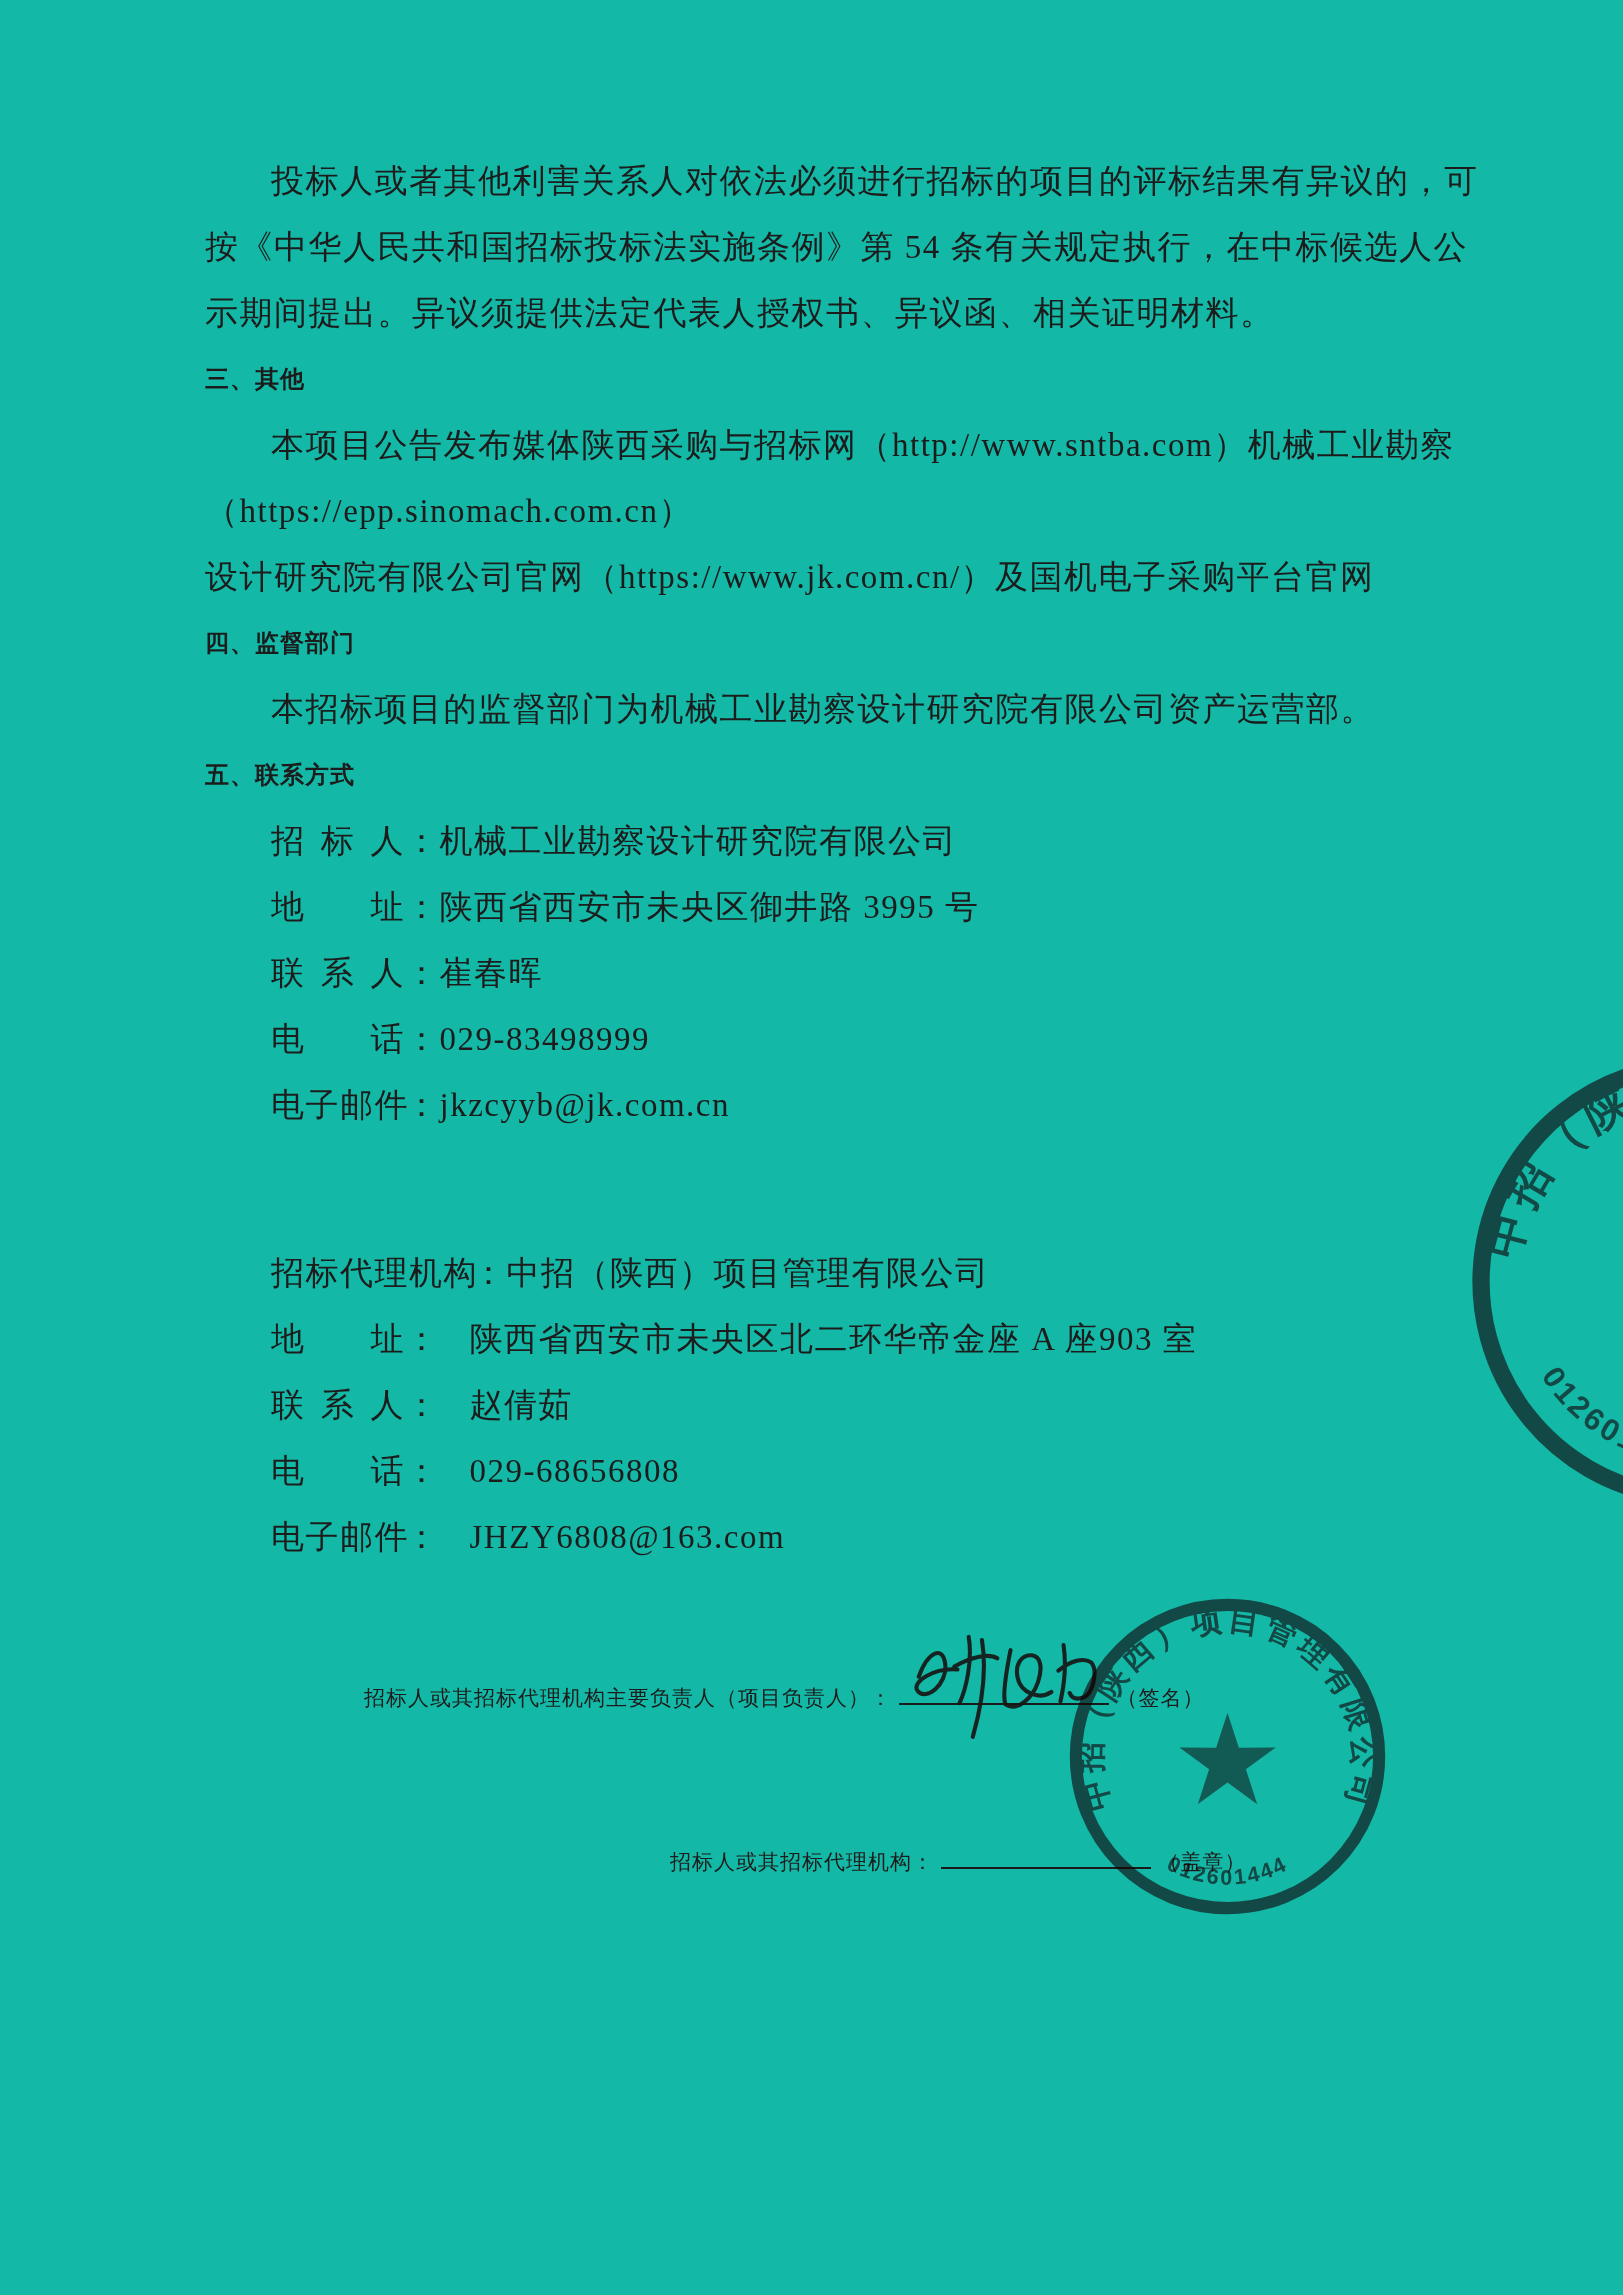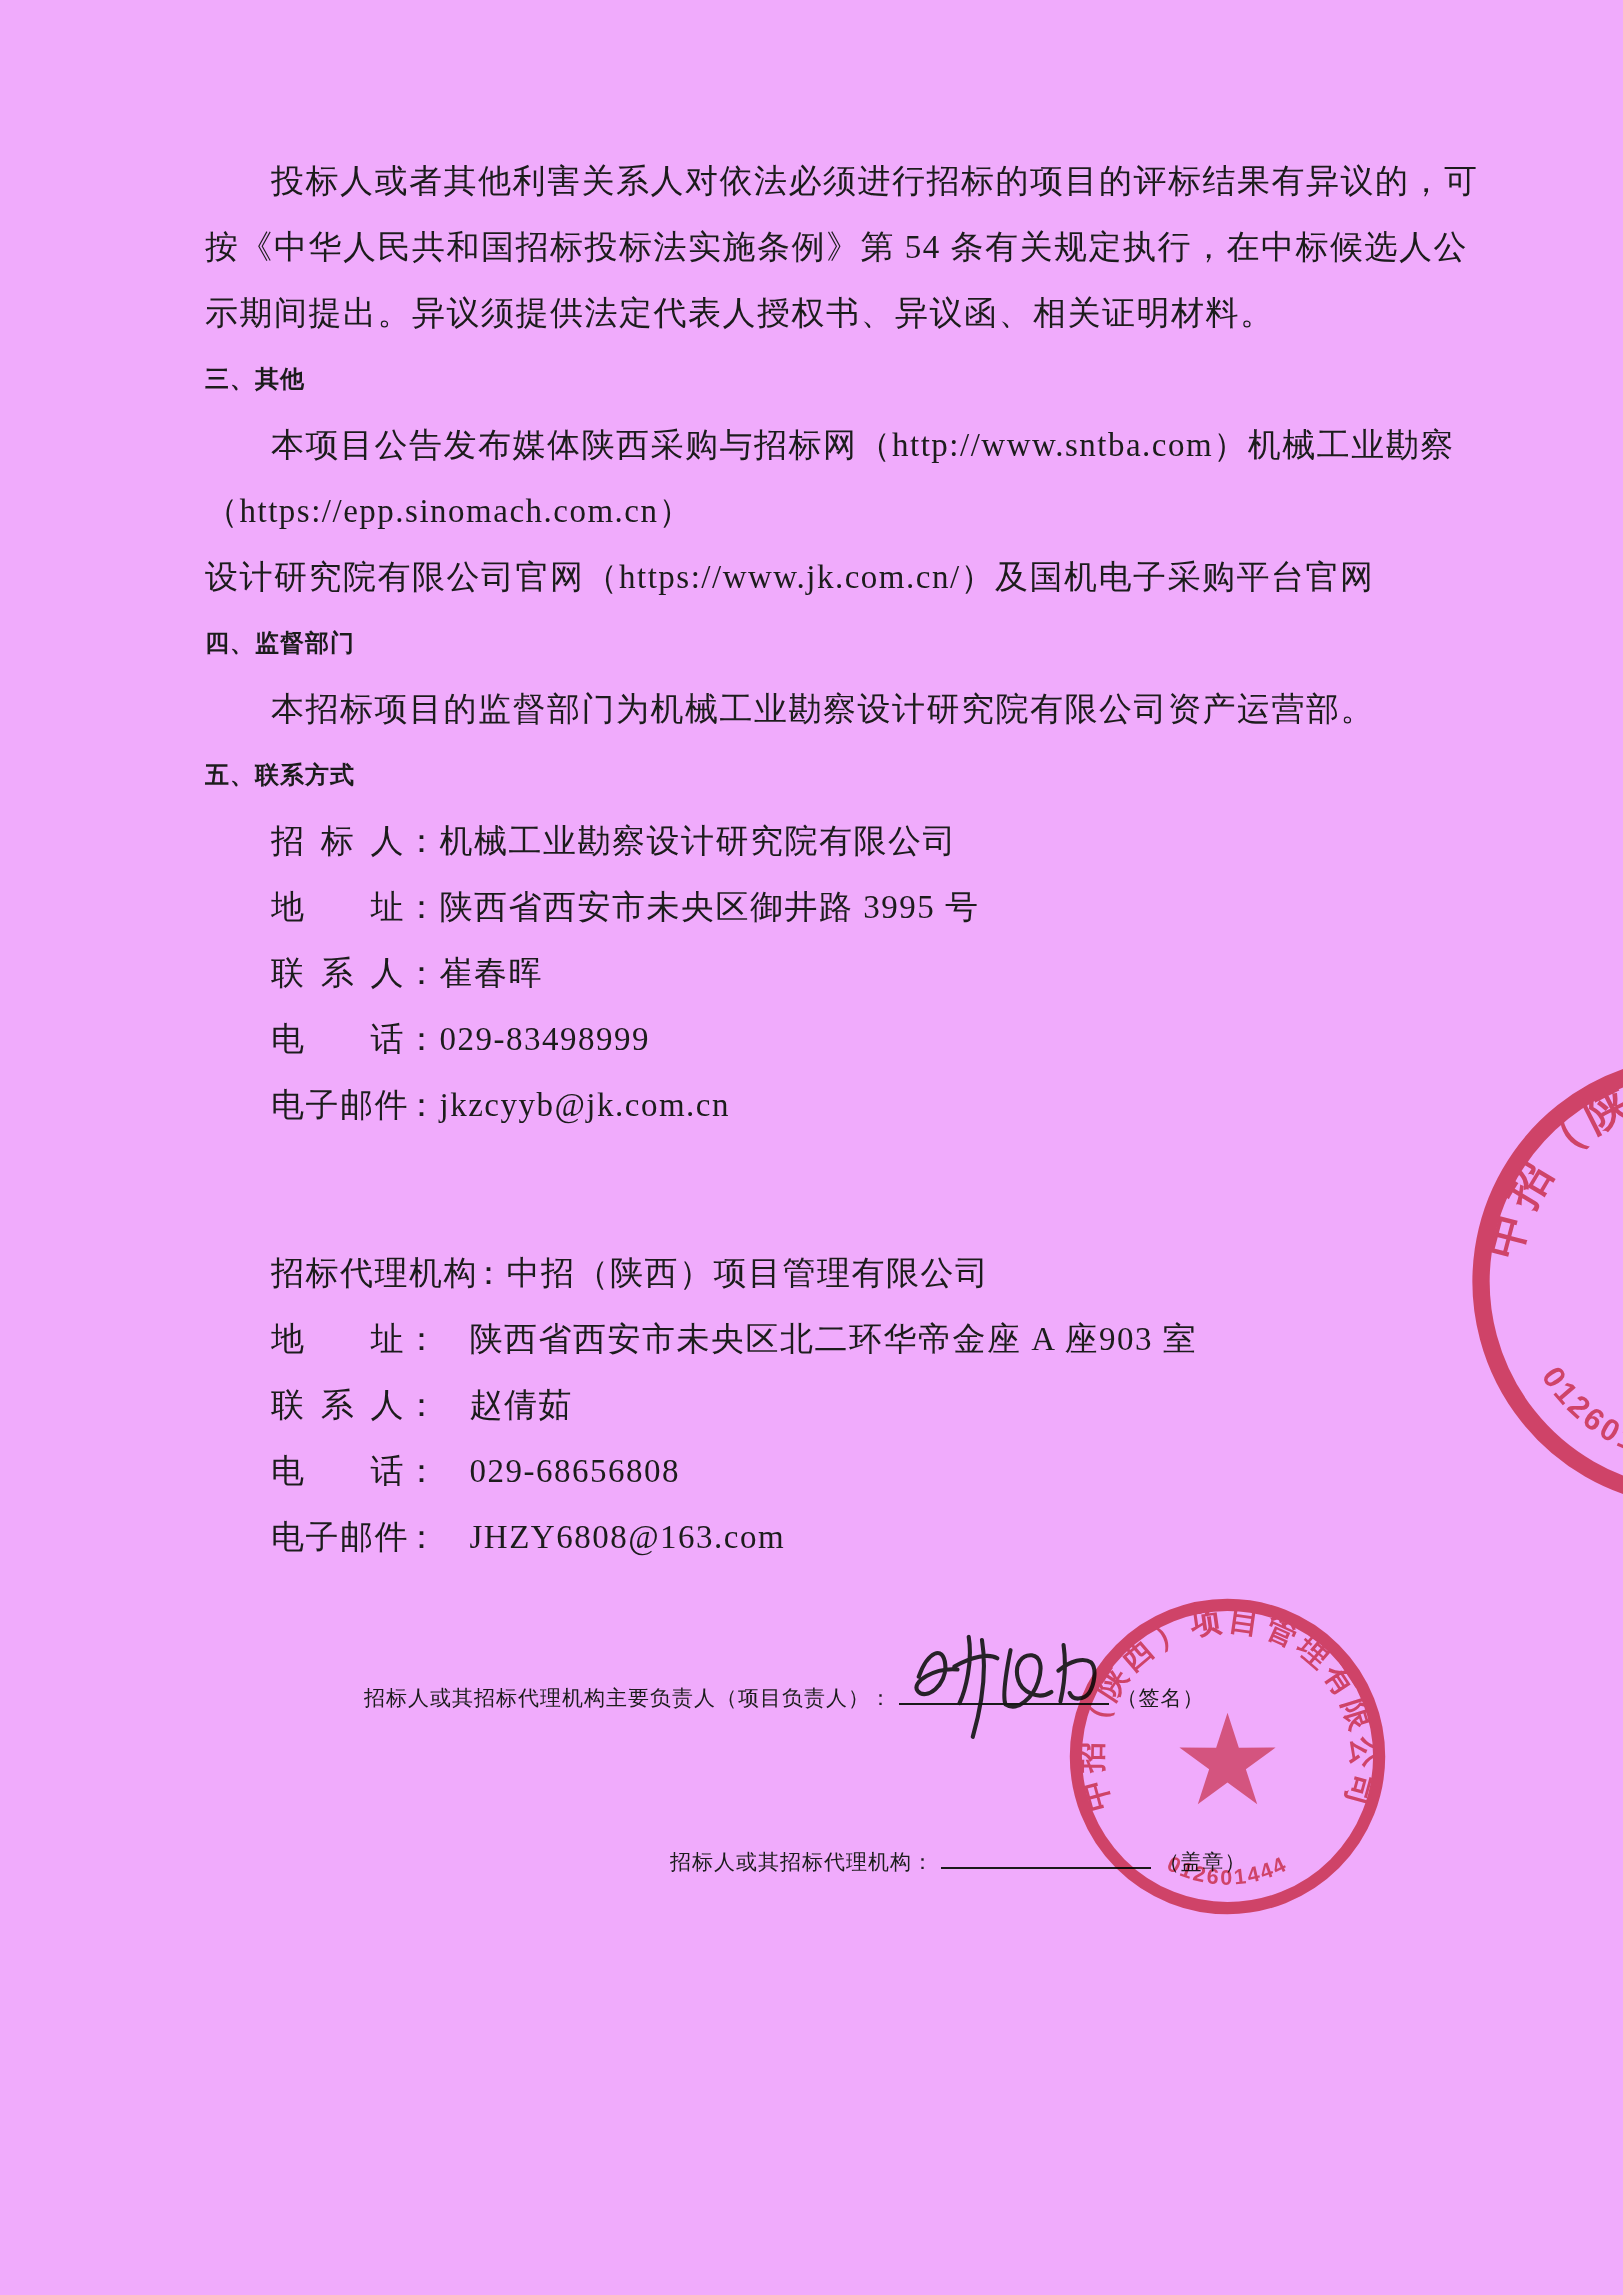--- a/index.html
+++ b/index.html
@@ -1,20 +1,20 @@
 <!DOCTYPE html>
 <html lang="zh" style="font-size:8.2px"><head>
 <meta charset="utf-8">
 <style>
   html,body{margin:0;padding:0;background:#ffffff;}
   .page{
     position:relative;
     width:1623px;
     height:2295px;
-    background:#f0abfc;
+    background:#14b8a6;
     overflow:hidden;
     font-family:"Liberation Serif","DejaVu Serif",serif;
     color:#1c1c1c;
   }
   .flow{
     position:absolute;
     left:205px;
     top:148px;
     right:118px;
   }

